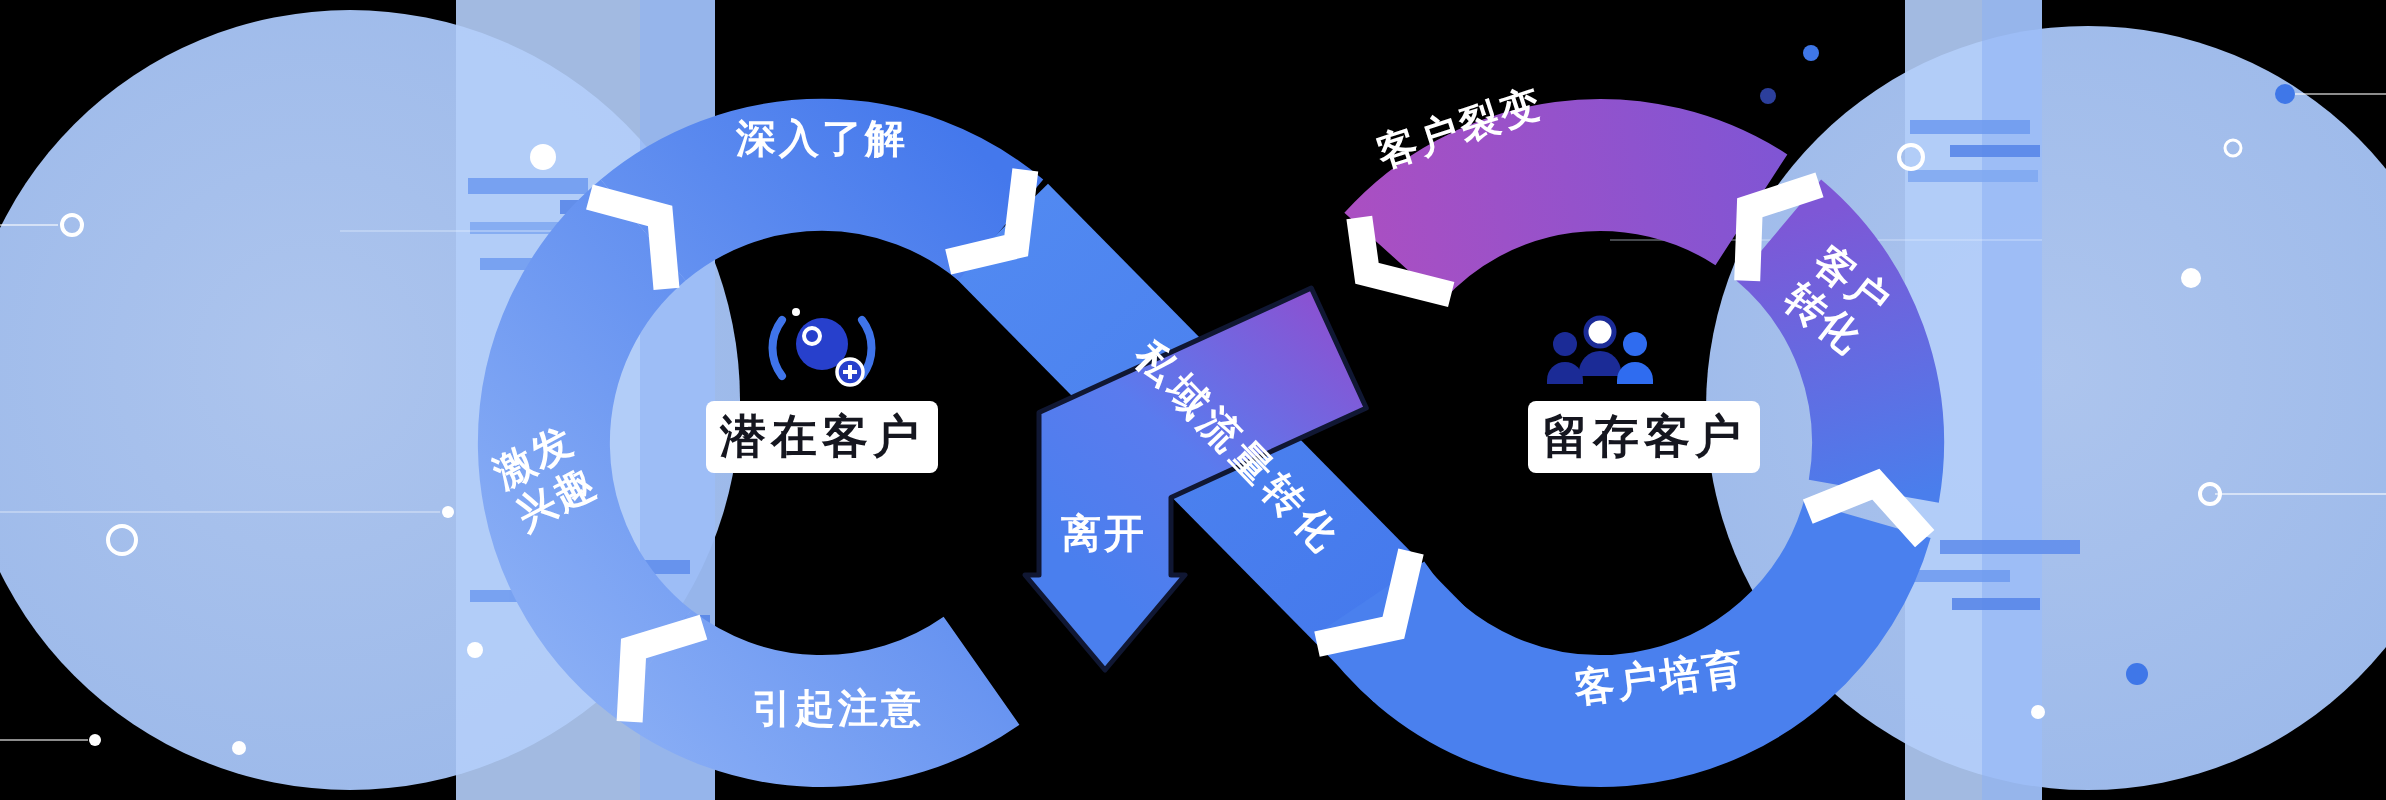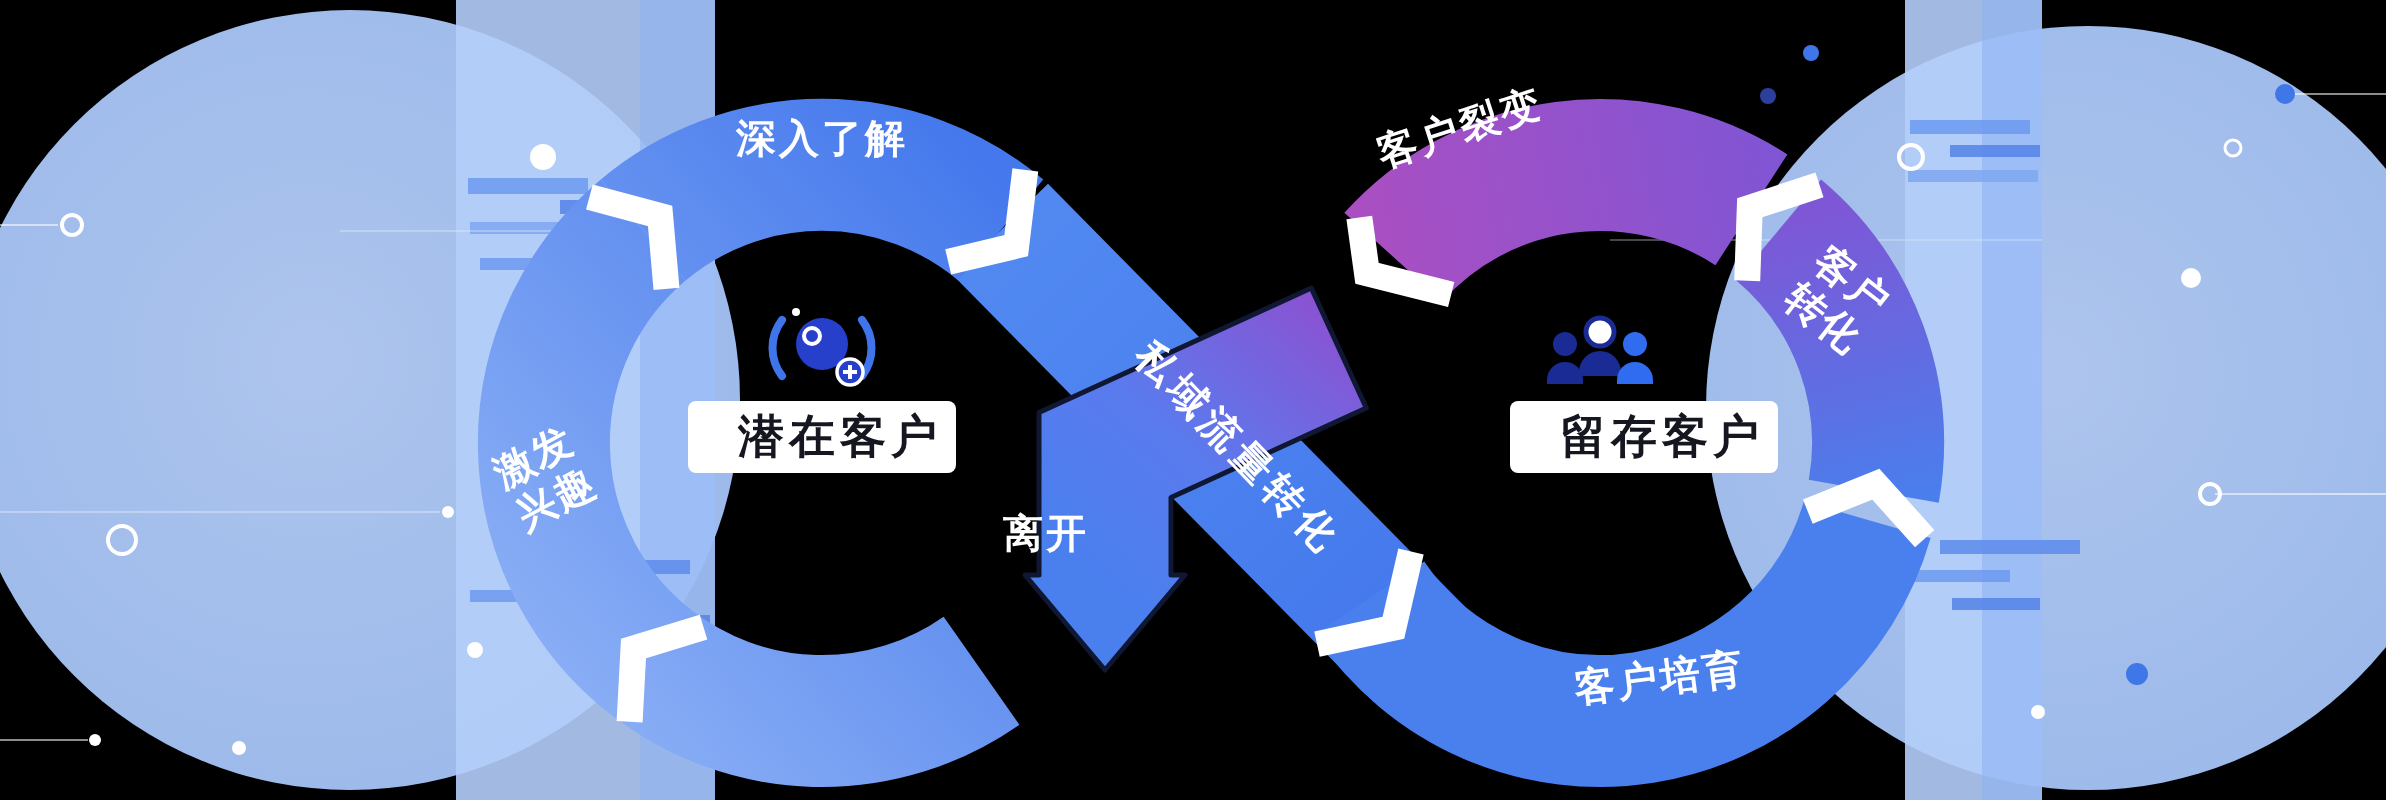--- a/index.html
+++ b/index.html
@@ -14,21 +14,21 @@
     position:absolute; color:#fff; font-weight:700; font-size:40px;
     letter-spacing:3px; white-space:nowrap;
     transform:translate(-50%,-50%);
   }
   .lbl.two { text-align:center; letter-spacing:2px; }
   .lbl.two div { line-height:1.18; }
   .pill {
     position:absolute; width:232px; height:72px; background:#ffffff;
     border-radius:8px; color:#15161f; font-size:46px; font-weight:700;
     display:flex; align-items:center; justify-content:center;
-    letter-spacing:5px; transform:translate(-50%,-50%); white-space:nowrap;padding-left:36px;
+    letter-spacing:5px; transform:translate(-50%,-50%); white-space:nowrap;
   }
   .icon-wrap { position:absolute; transform:translate(-50%,-50%); }
 </style>
 </head>
 <body>
 
 <div class="stage">
 
   <svg class="scene" width="2386" height="800" viewBox="0 0 2386 800">
     <defs>
@@ -163,31 +163,32 @@
     </svg>
   </div>
 
   <div class="lbl" style="left:822px; top:138px;">深入了解</div>
 
   <div class="lbl two" style="left:545px; top:478px; transform:translate(-50%,-50%) rotate(-28deg);">
     <div>激发</div>
     <div>兴趣</div>
   </div>
 
+  <div class="lbl" style="left:838px; top:708px;">引起注意</div>
 
   <div class="lbl" style="left:1460px; top:128px; transform:translate(-50%,-50%) rotate(-18deg);">客户裂变</div>
 
   <div class="lbl two" style="left:1838px; top:300px; transform:translate(-50%,-50%) rotate(38deg);">
     <div>客户</div>
     <div>转化</div>
   </div>
 
   <div class="lbl" style="left:1660px; top:678px; transform:translate(-50%,-50%) rotate(-7deg);">客户培育</div>
 
   <div class="lbl" style="left:1238px; top:448px; transform:translate(-50%,-50%) rotate(46deg); letter-spacing:6px;">私域流量转化</div>
 
-  <div class="lbl" style="left:1046px; top:533px;">离开</div>
+  <div class="lbl" style="left:1104px; top:533px;">离开</div>
 
   <div class="pill" style="left:822px; top:437px;">潜在客户</div>
 
   <div class="pill" style="left:1644px; top:437px;">留存客户</div>
 
 </div>
 
 </body></html>

